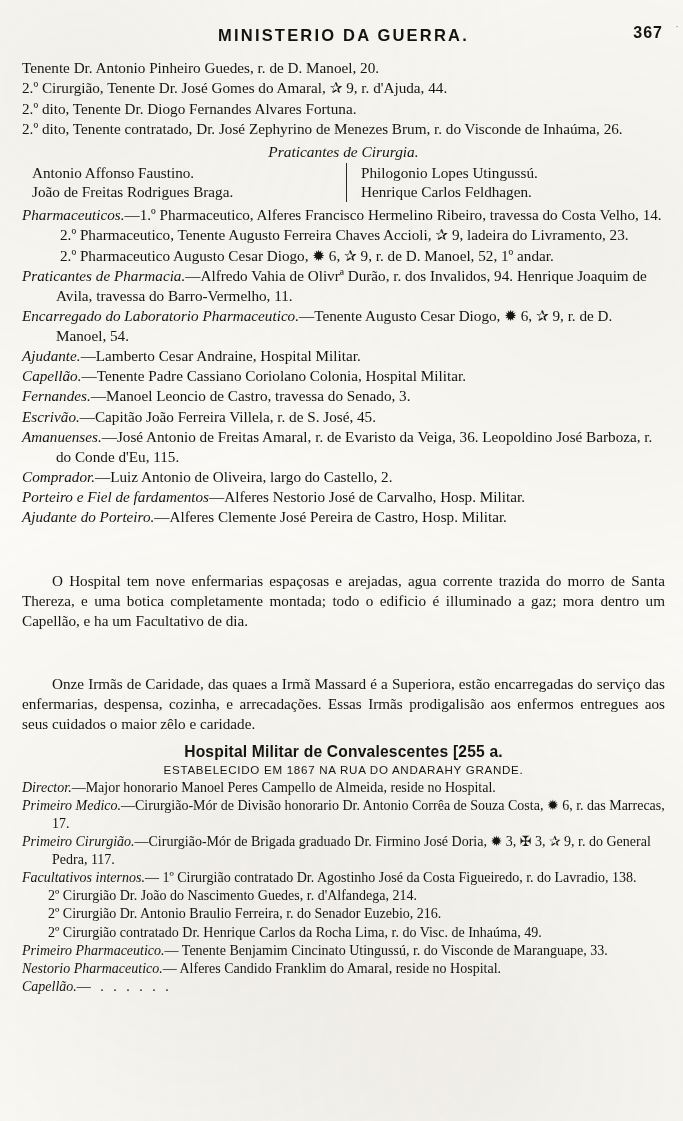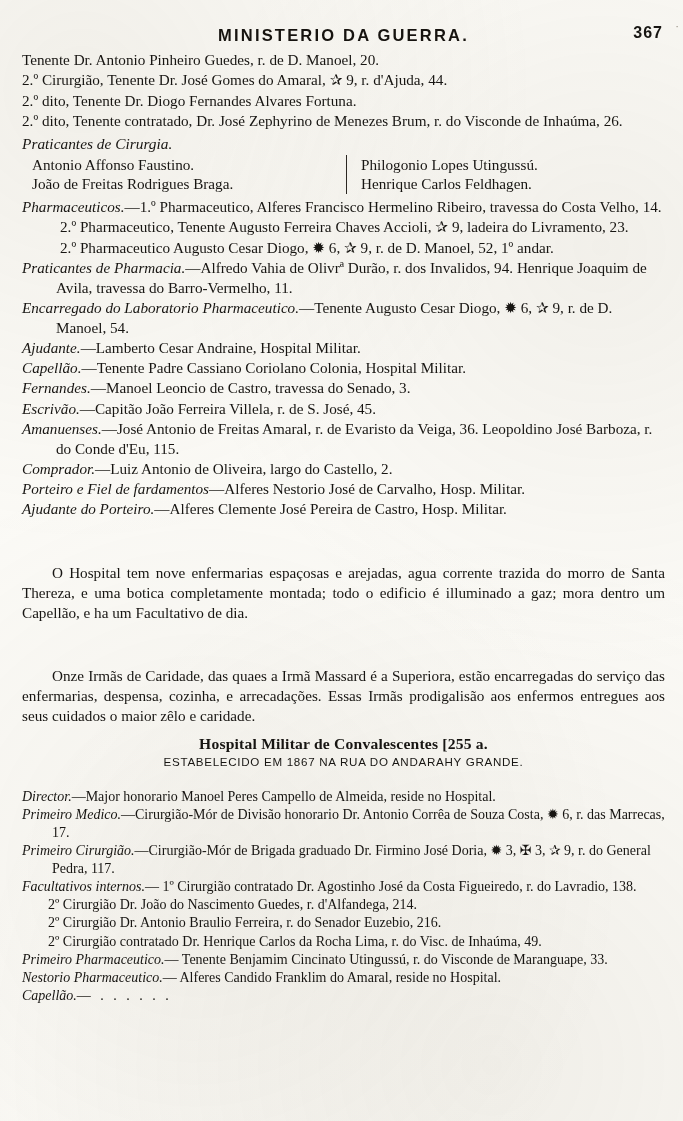--- a/index.html
+++ b/index.html
@@ -34,21 +34,21 @@
       radial-gradient(circle at 30% 78%, rgba(150,140,120,0.08), rgba(255,255,255,0) 42%),
       radial-gradient(circle at 72% 95%, rgba(150,140,120,0.10), rgba(255,255,255,0) 45%);
     mix-blend-mode: multiply;
   }
   .page > * { position: relative; }
 
   .header {
     display: flex;
     align-items: flex-start;
     justify-content: center;
-    margin-bottom: 5px;
+    margin-bottom: 13px;
   }
   .header-title {
     font-family: "Liberation Sans", sans-serif;
     font-weight: bold;
     font-size: 16.5px;
     letter-spacing: 2.2px;
     color: #16130f;
   }
   .folio {
     position: absolute;
@@ -72,21 +72,21 @@
     font-size: 15.2px;
     line-height: 1.30;
     text-align: left;
   }
   p.hang  { padding-left: 34px; text-indent: -34px; }
   p.para  { text-indent: 30px; text-align: justify; margin-top: 44px; }
 
   .it { font-style: italic; }
 
   .section-head {
-    text-align: left;
+    text-align: center;
     font-style: italic;
     font-size: 15.4px;
     margin: 4px 0 2px 0;
   }
 
   
   .two-col {
     display: flex;
     margin: 1px 0 3px 0;
     font-size: 15.2px;
@@ -98,32 +98,32 @@
   }
   .two-col .col.left {
     border-right: 1px solid #2b2722;
     padding-right: 10px;
     padding-left: 10px;
   }
   .two-col .col.right { padding-left: 14px; }
 
   .hosp-title {
     text-align: center;
-    font-family: Liberation Serif, serif;
+    font-family: Liberation Sans, sans-serif;
     font-weight: bold;
     font-size: 15.6px;
     margin: 9px 0 2px 0;
     letter-spacing: 0.2px;
   }
   .estab {
     text-align: center;
     font-family: "Liberation Sans", sans-serif;
     font-size: 11.6px;
     letter-spacing: 0.7px;
-    margin: 0 0 20px 0;
+    margin: 0 0 3px 0;
   }
   .small-blk p.line { font-size: 14px; line-height: 1.27; }
   .small-blk p.hang { padding-left: 30px; text-indent: -30px; }
   .tail { letter-spacing: 3px; }
 </style>
 </head>
 <body>
 
 <div class="page">
 

